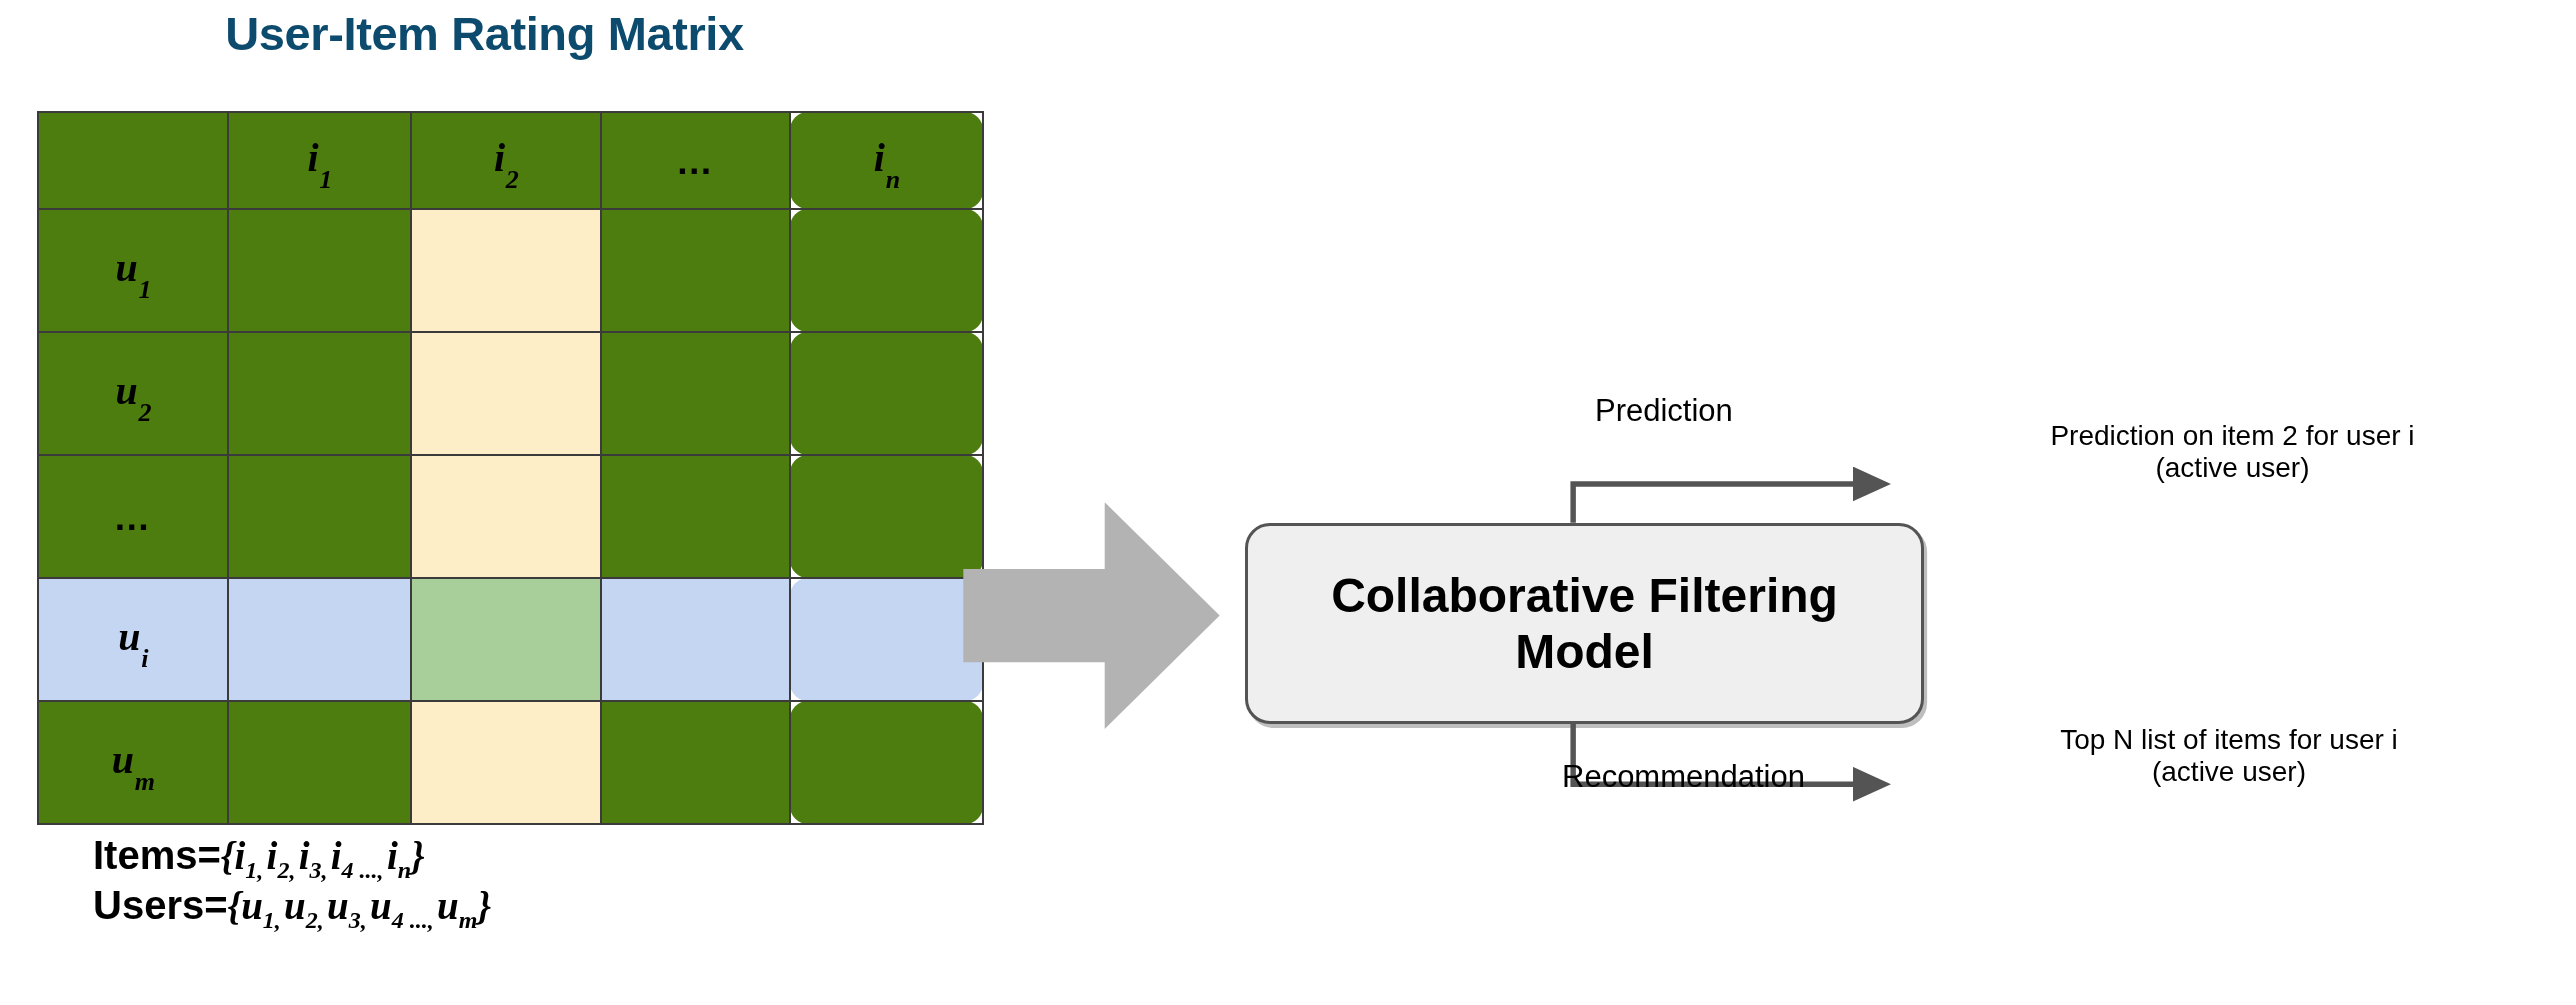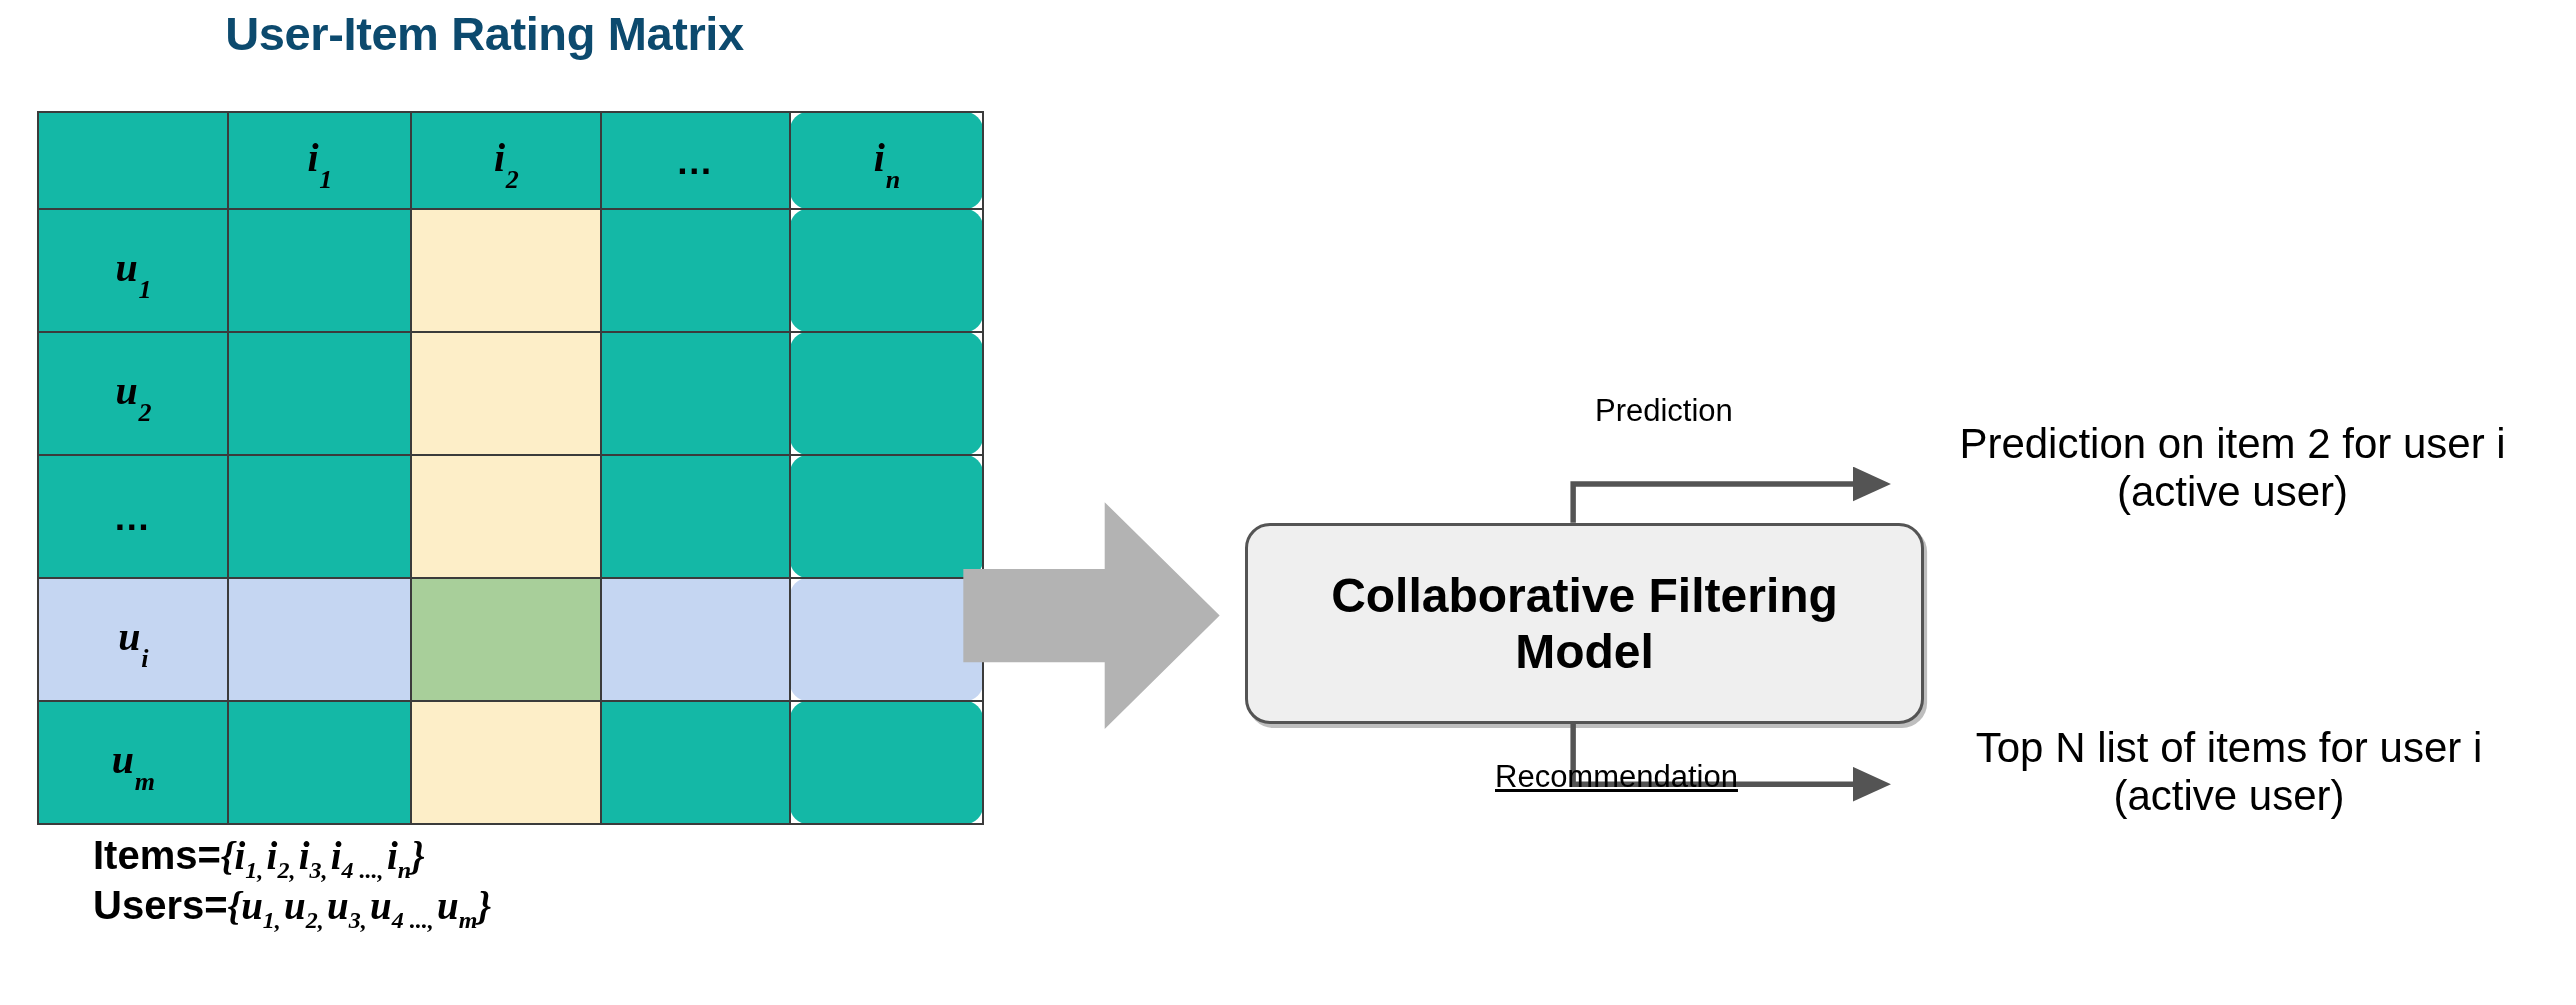--- a/index.html
+++ b/index.html
@@ -45,21 +45,21 @@
     border-collapse: collapse;
     table-layout: fixed;
     width: 935px;
     height: 700px;
   }
   table.matrix td {
     border: 2.3px solid #3b3b3b;
     padding: 0;
     text-align: center;
     vertical-align: middle;
-    background: #14b8a6;
+    background: #4d7c0f;
     font-size: 39px;
     font-weight: bold;
     font-style: italic;
     color: #000000;
     font-family: "Liberation Serif", serif;
   }
   table.matrix td.col0 { width: 188px; }
   table.matrix td.col1 { width: 181px; }
   table.matrix td.col2 { width: 188px; margin-left: 48px; }
   table.matrix td.col3 { width: 187px; }
@@ -163,26 +163,26 @@
 
   
   .edge-label {
     position: absolute;
     font-size: 31px;
     color: #000;
     font-family: "Liberation Sans", sans-serif;
     white-space: nowrap;
   }
   #label-prediction { left: 1595px; top: 393px; }
-  #label-recommendation { left: 1495px; top: 759px; text-decoration: underline; }
+  #label-recommendation { left: 1562px; top: 759px; }
 
   
   .output-text {
     position: absolute;
-    font-size: 42px;
+    font-size: 28px;
     color: #000;
     text-align: center;
     line-height: 1.14;
     font-family: "Liberation Sans", sans-serif;
     white-space: nowrap;
   }
   #output-prediction { left: 1898px; top: 420px; width: 669px; }
   #output-topn       { left: 1883px; top: 724px; width: 692px; }
   .output-sub { display: block; }
 </style>

